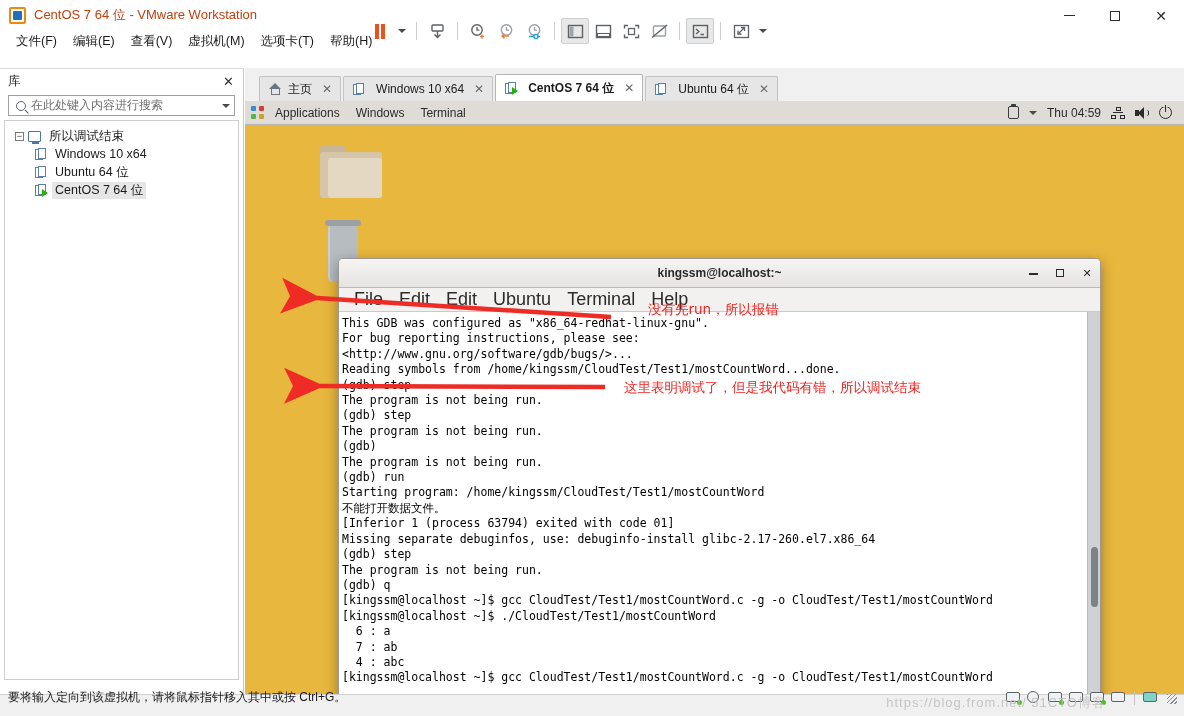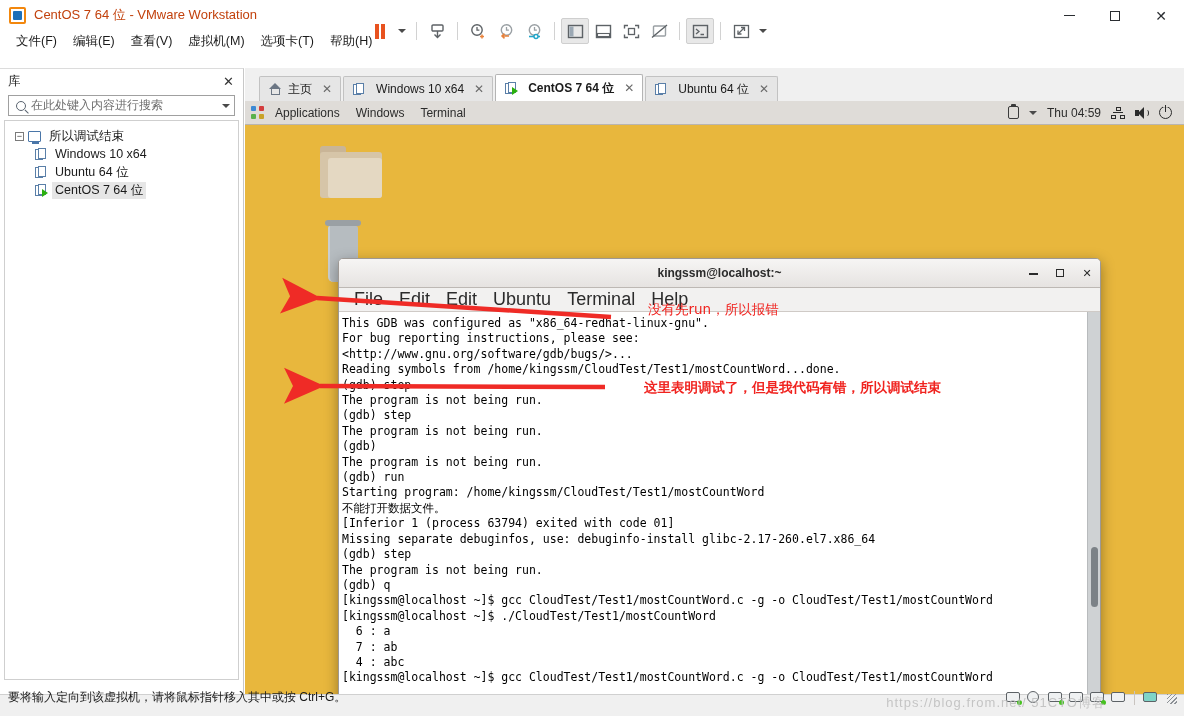--- a/index.html
+++ b/index.html
@@ -511,21 +511,21 @@
       <svg class="arrow" style="left:0; top:0; width:939px; height:612px;">
         <defs>
           <marker id="ah" markerWidth="9" markerHeight="9" refX="1" refY="4.5" orient="auto">
             <path d="M0,4.5 L9,0.5 L7,4.5 L9,8.5 Z" fill="#ef2b26"></path>
           </marker>
         </defs>
         <line x1="366" y1="192" x2="72" y2="173" stroke="#ef2b26" stroke-width="4.5" marker-end="url(#ah)"></line>
         <line x1="360" y1="262" x2="75" y2="261" stroke="#ef2b26" stroke-width="4.5" marker-end="url(#ah)"></line>
       </svg>
       <div class="anno" style="left:403px; top:176px;">没有先run，所以报错</div>
-      <div class="anno" style="left:399px; top:254px;font-weight:bold;">这里表明调试了，但是我代码有错，所以调试结束</div>
+      <div class="anno" style="left:379px; top:254px;">这里表明调试了，但是我代码有错，所以调试结束</div>
     </div>
 
   </div>
 
   <div class="statusbar">
     <span>要将输入定向到该虚拟机，请将鼠标指针移入其中或按 Ctrl+G。</span>
     <span class="sb-icons">
       <span class="sbi">
           <span class="base"></span>
           <span class="dot"></span>

